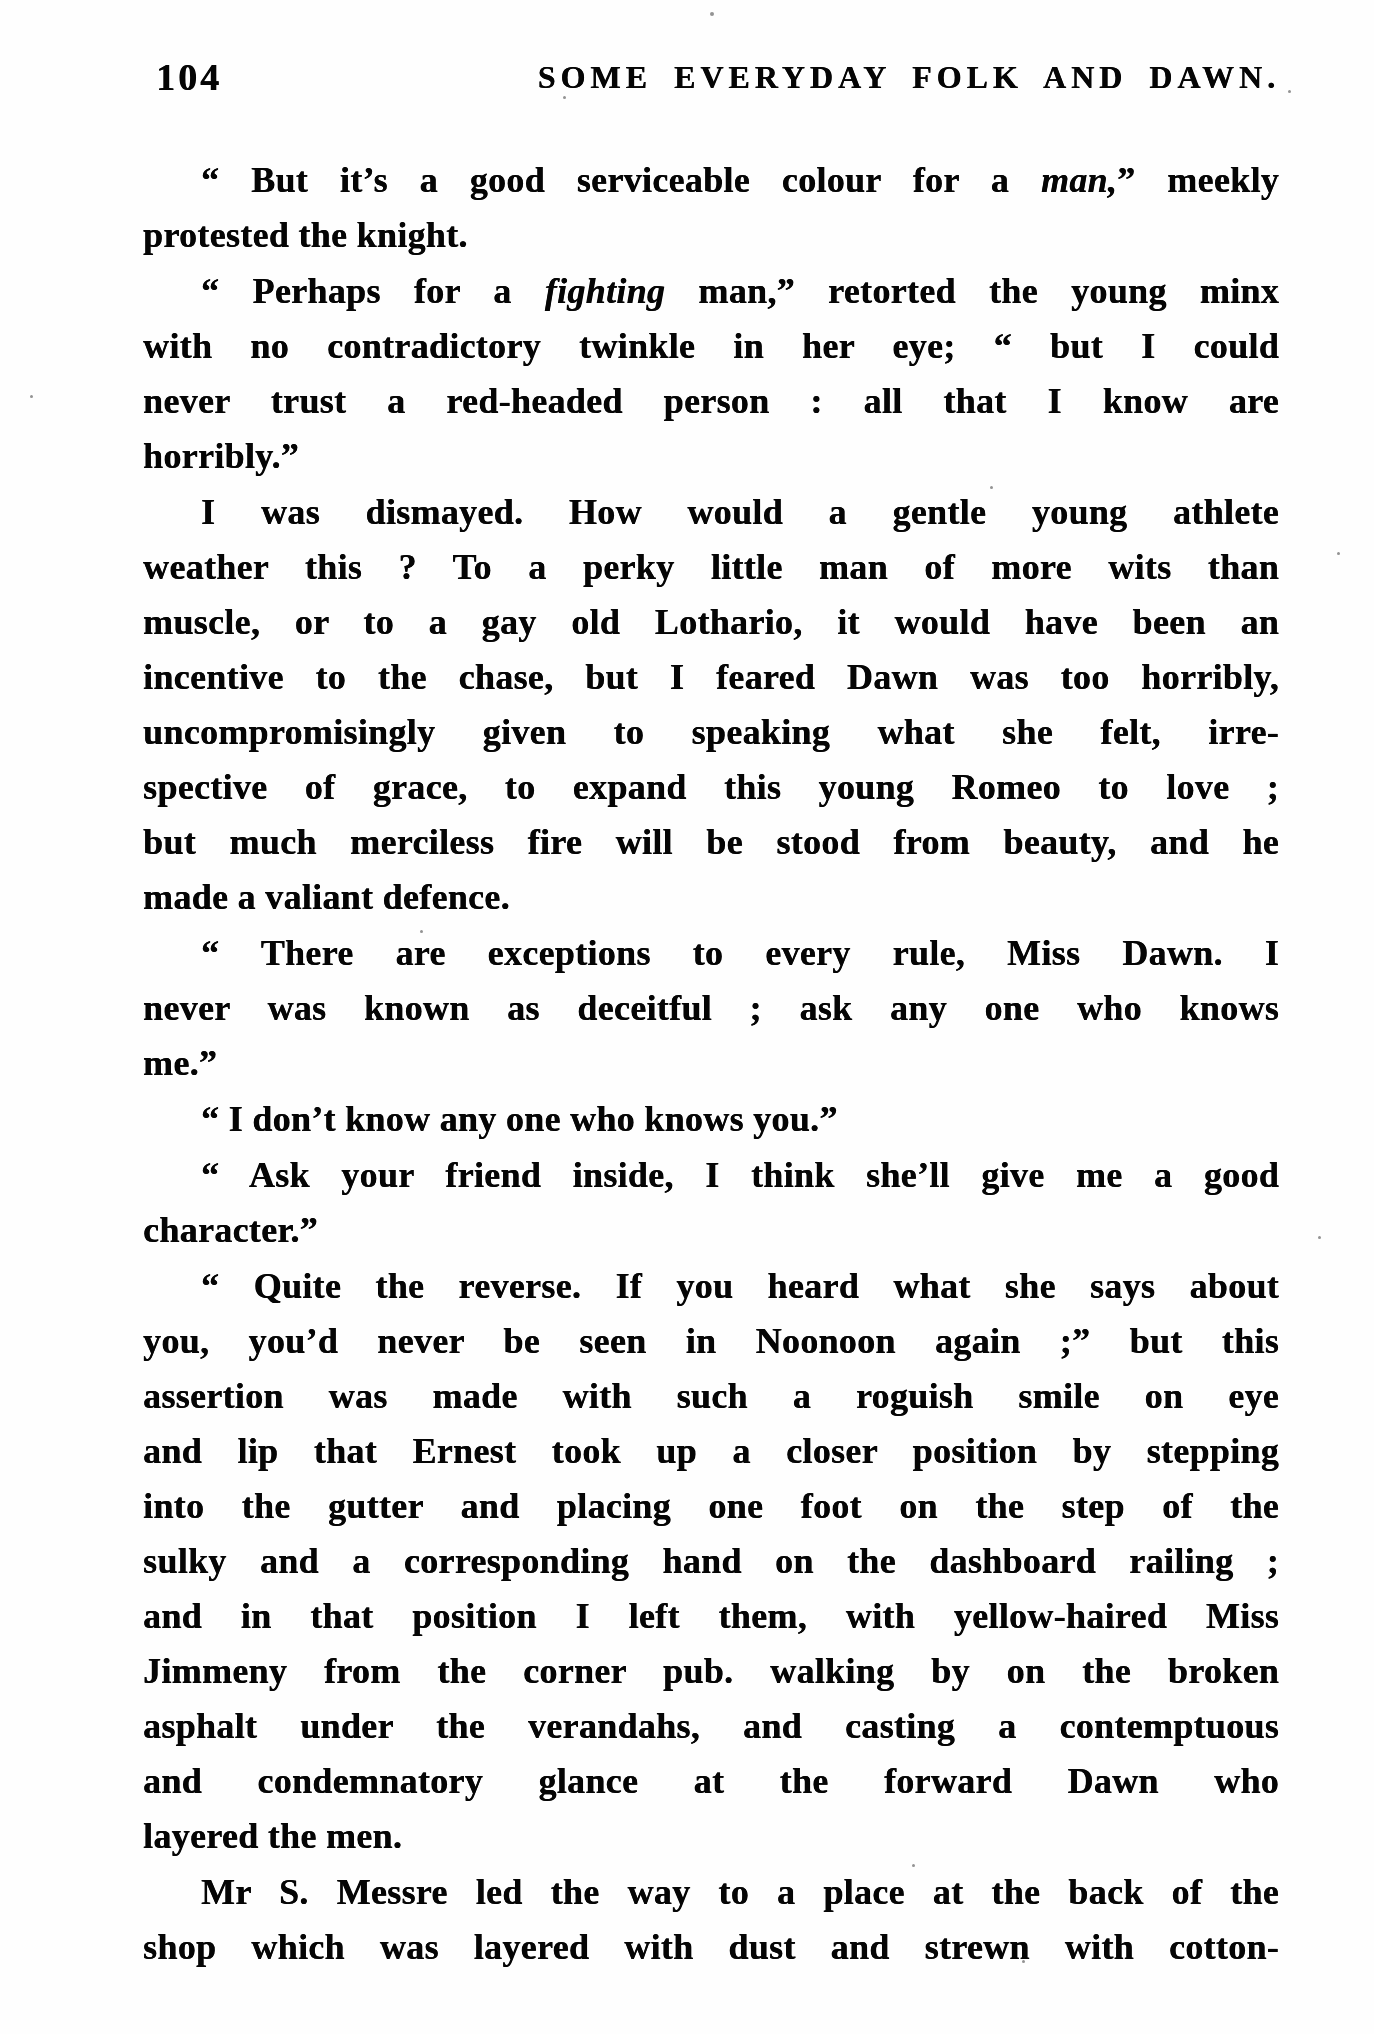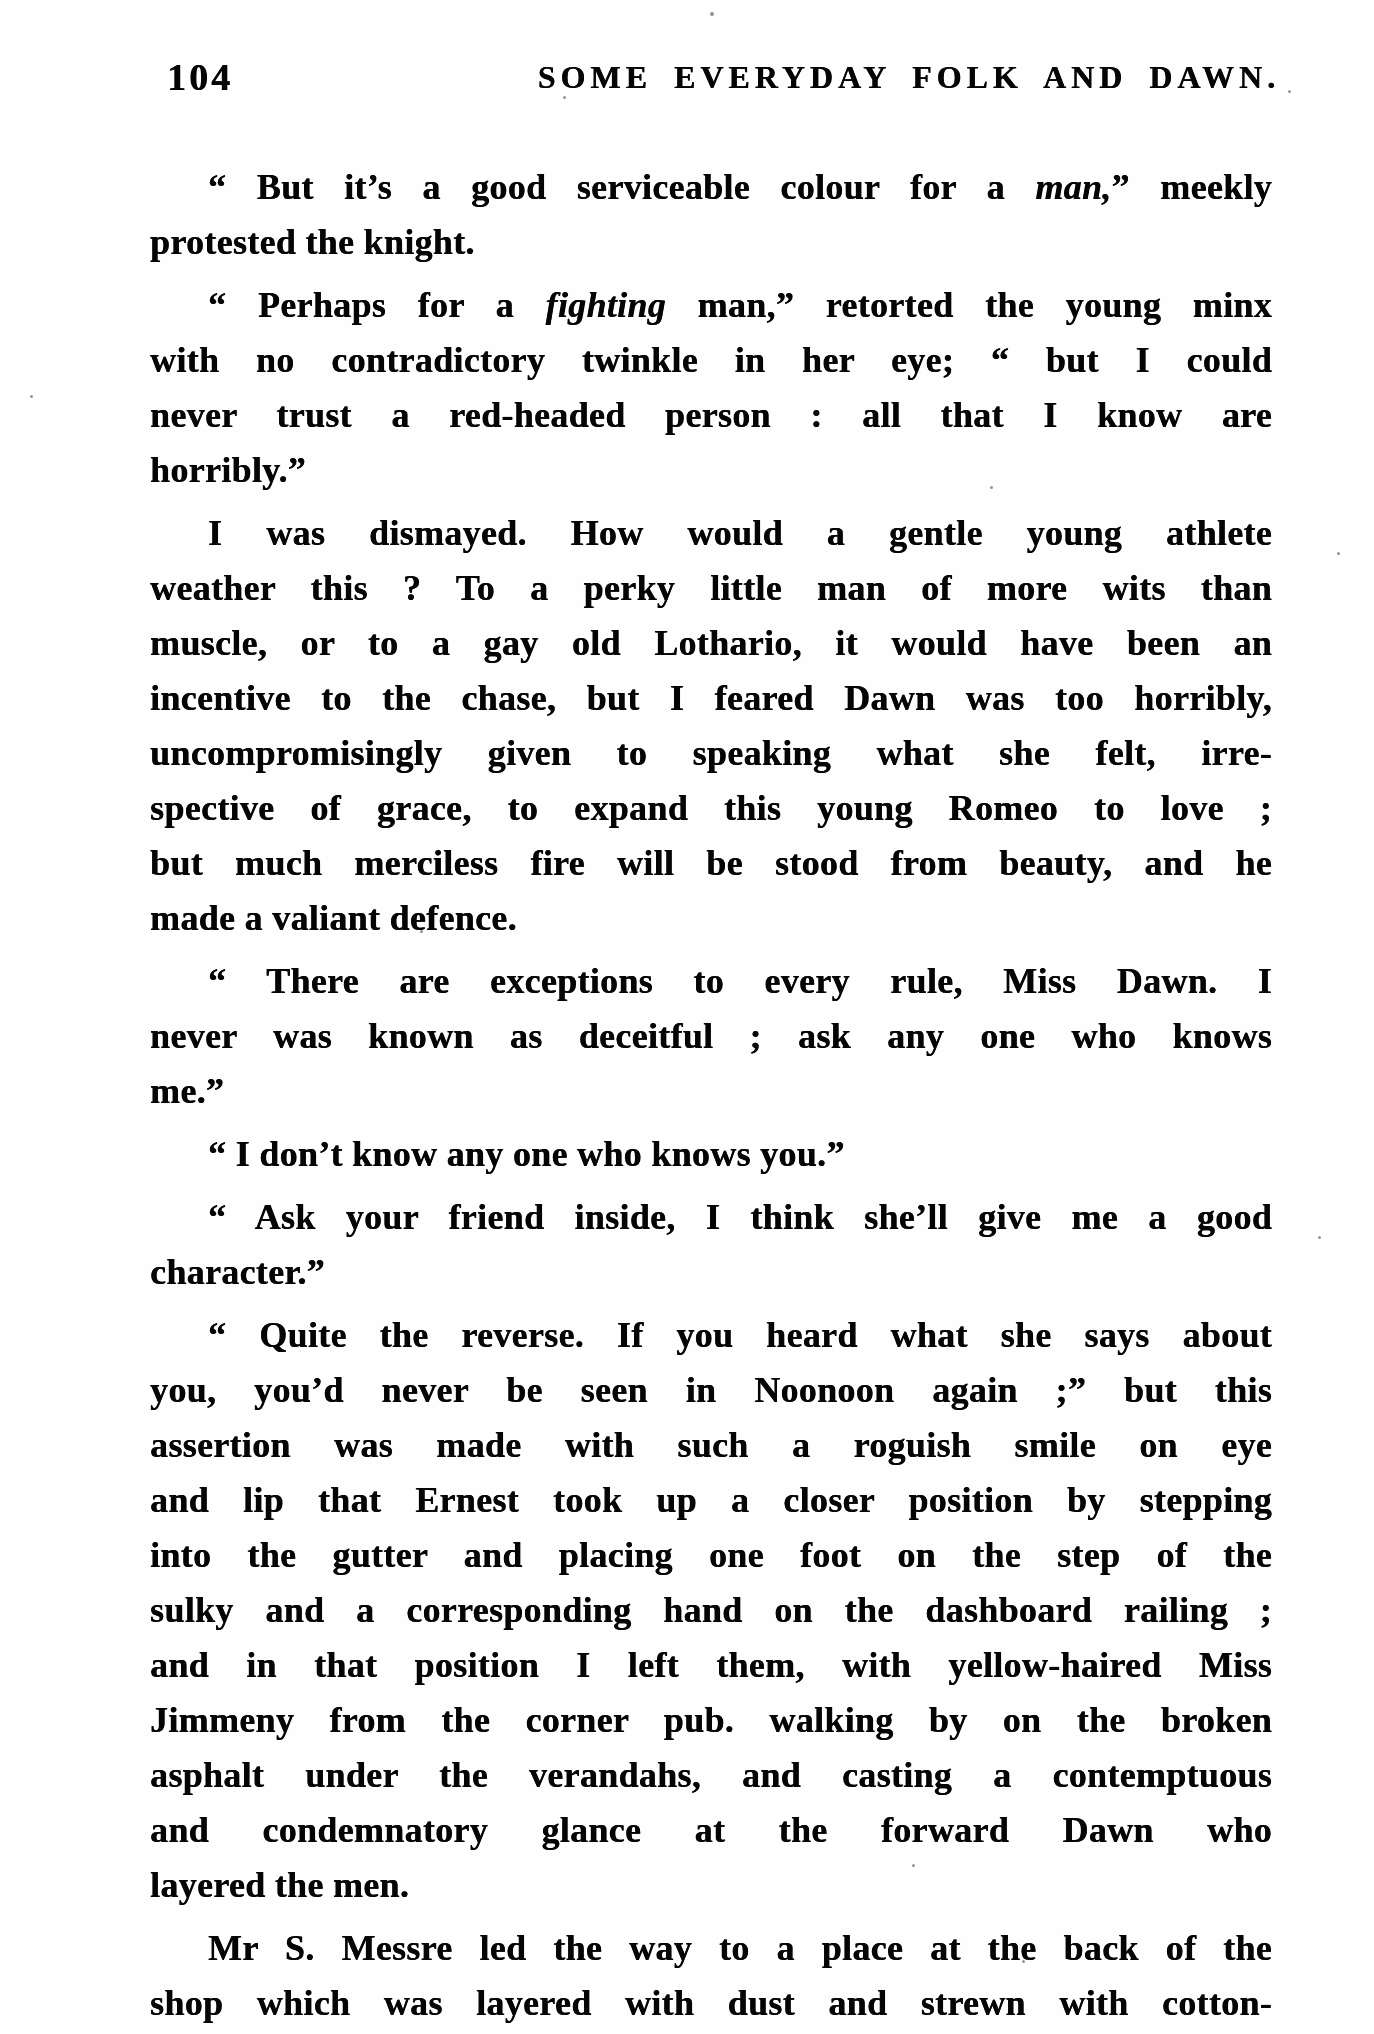--- a/index.html
+++ b/index.html
@@ -25,41 +25,40 @@
     line-height: 46px;
     font-weight: 700;
   }
   .page-number {
     position: absolute;
     left: 16px;
     top: 0;
     font-size: 38px;
     letter-spacing: 3px;
     text-shadow: 0.4px 0 0 currentColor;
-    margin-left: 11px;
   }
   .running-title {
     text-align: right;
     font-size: 32px;
     letter-spacing: 5px;
     word-spacing: 9px;
     text-shadow: 0.4px 0 0 currentColor;
   }
   .page-body {
     position: absolute;
     top: 152px;
     left: 142px;
     width: 1138px;
     font-size: 36px;
     font-weight: 700;
     line-height: 55px;
     letter-spacing: 0.3px;
     text-shadow: 0.35px 0 0 currentColor;
   }
-  .para { margin: 8px; }
+  .para { margin: 1px; }
   .line {
     height: 55px;
     text-align: justify;
     text-align-last: justify;
     white-space: normal;
   }
   .line.first { text-indent: 58px; }
   .line.last  { text-align-last: left; font-family: Liberation Serif, serif; }
   em { font-style: italic; }
   .speck {

